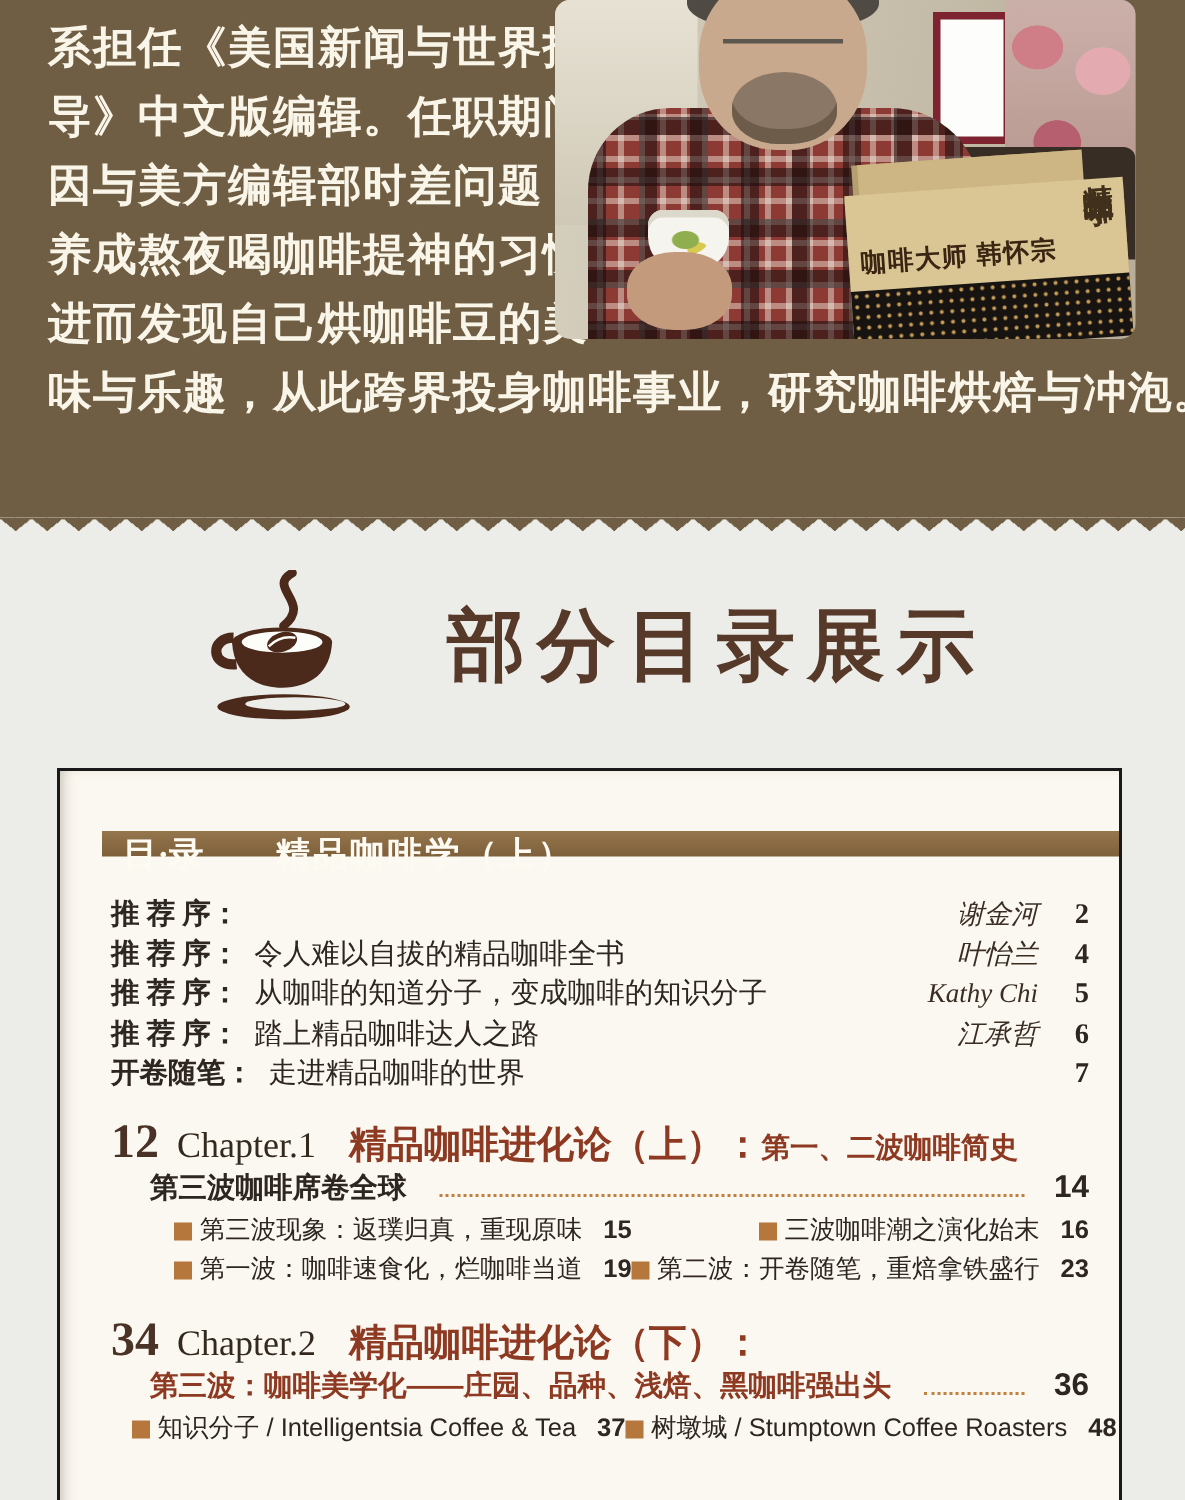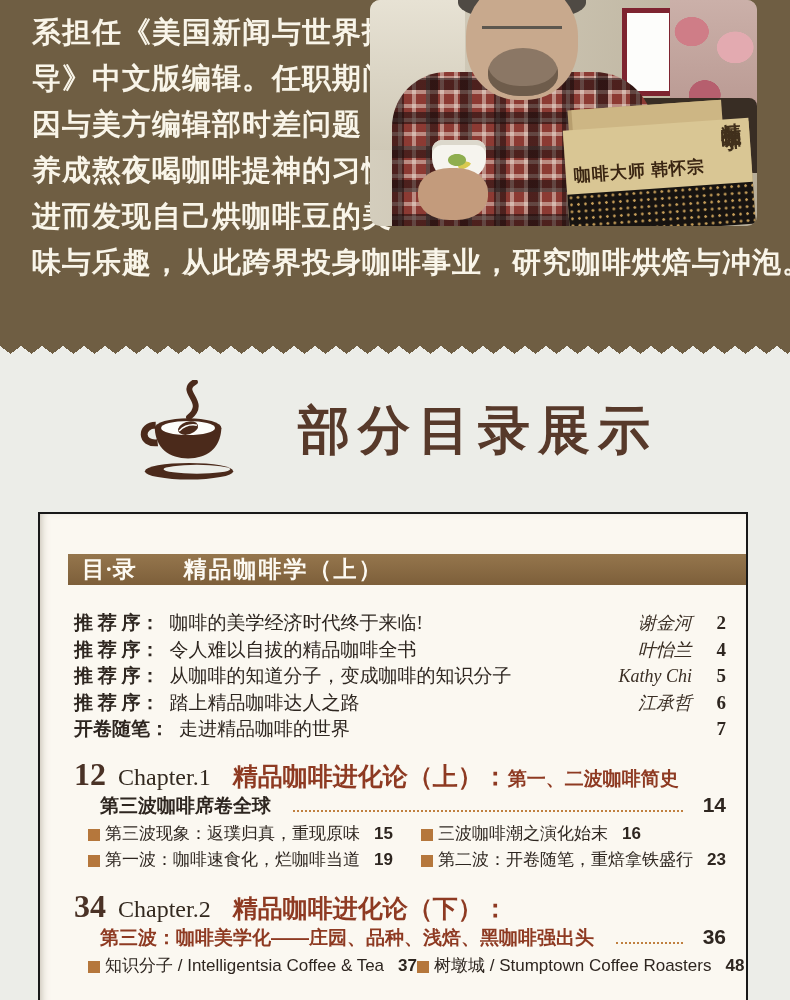--- a/index.html
+++ b/index.html
@@ -66,21 +66,21 @@
   .section-heading h1{margin:0;font-size:52px;font-weight:bold;letter-spacing:8px;color:#57392a;}
   .cup-icon{width:118px;height:102px;}
   
   .toc-page{
     position:absolute;left:38px;top:512px;width:710px;height:540px;
     background:#fbf8f1;border:2px solid #191919;box-sizing:border-box;
     box-shadow:inset 6px 0 10px -6px rgba(120,110,90,.55);
     font-family:"Liberation Serif","DejaVu Serif",serif;color:#2e2620;
   }
   .toc-bar{
-    margin:40px 0 0 28px;height:31px;line-height:31px;
+    margin:40px 0 0 28px;height:17px;line-height:31px;
     background:linear-gradient(#95764d,#7d5f3a);
     color:#fdfaf2;font-size:23px;font-weight:bold;padding-left:14px;white-space:nowrap;
   }
   .toc-bar .bar-title{margin-left:42px;letter-spacing:2px;}
   .toc-body{padding:0 20px 0 34px;}
   .pref-row{display:flex;align-items:baseline;height:26.5px;font-size:19px;}
   .prefaces{margin-top:25px;}
   .pref-label{font-weight:bold;white-space:nowrap;}
   .pref-title{margin-left:10px;white-space:nowrap;}
   .pref-fill{flex:1;}
@@ -92,21 +92,21 @@
   .ch-title{font-size:25px;font-weight:bold;margin-left:22px;}
   .ch-sub{font-size:19px;font-weight:bold;}
   .maroon{color:#8e3a22;}
   .sec-row{display:flex;align-items:baseline;margin:4px 0 0 26px;height:26px;font-family:"Liberation Sans","DejaVu Sans",sans-serif;gap:12px;}
   .sec-title{font-size:19px;font-weight:bold;white-space:nowrap;}
   .leader{flex:1;border-bottom:2px dotted #c08040;margin:0 8px 5px 10px;}
   .sec-page{font-size:21px;font-weight:bold;text-align:center;}
   .items{display:flex;margin:3px 0 0 14px;font-family:"Liberation Sans","DejaVu Sans",sans-serif;}
   .items .col1{width:336px;}
   .items .col2{flex:1;}
-  .item{display:flex;align-items:baseline;height:26.5px;font-size:17px;white-space:nowrap;}
+  .item{display:flex;align-items:baseline;height:26.5px;font-size:17px;white-space:nowrap;justify-content:flex-end;}
   .bullet{width:12px;height:12px;background:#b5773c;margin-right:5px;align-self:center;flex:none;}
   .item-page{margin-left:14px;font-weight:bold;}
 </style>
 </head>
 <body>
 
 <div class="hero">
   <div class="bio">
     <p>系担任《美国新闻与世界报</p>
     <p>导》中文版编辑。任职期间</p>
@@ -159,21 +159,20 @@
 
 <div class="toc-page">
   <div class="toc-bar">
     <span class="bar-label">目·录</span>
     <span class="bar-title">精品咖啡学（上）</span>
   </div>
   <div class="toc-body">
     <div class="prefaces">
       <div class="pref-row">
         <span class="pref-label">推 荐 序：</span>
-        <span class="pref-title">咖啡的美学经济时代终于来临!</span>
         <span class="pref-fill"></span>
         <span class="pref-author">谢金河</span>
         <span class="pref-page">2</span>
       </div>
       <div class="pref-row">
         <span class="pref-label">推 荐 序：</span>
         <span class="pref-title">令人难以自拔的精品咖啡全书</span>
         <span class="pref-fill"></span>
         <span class="pref-author">叶怡兰</span>
         <span class="pref-page">4</span>

